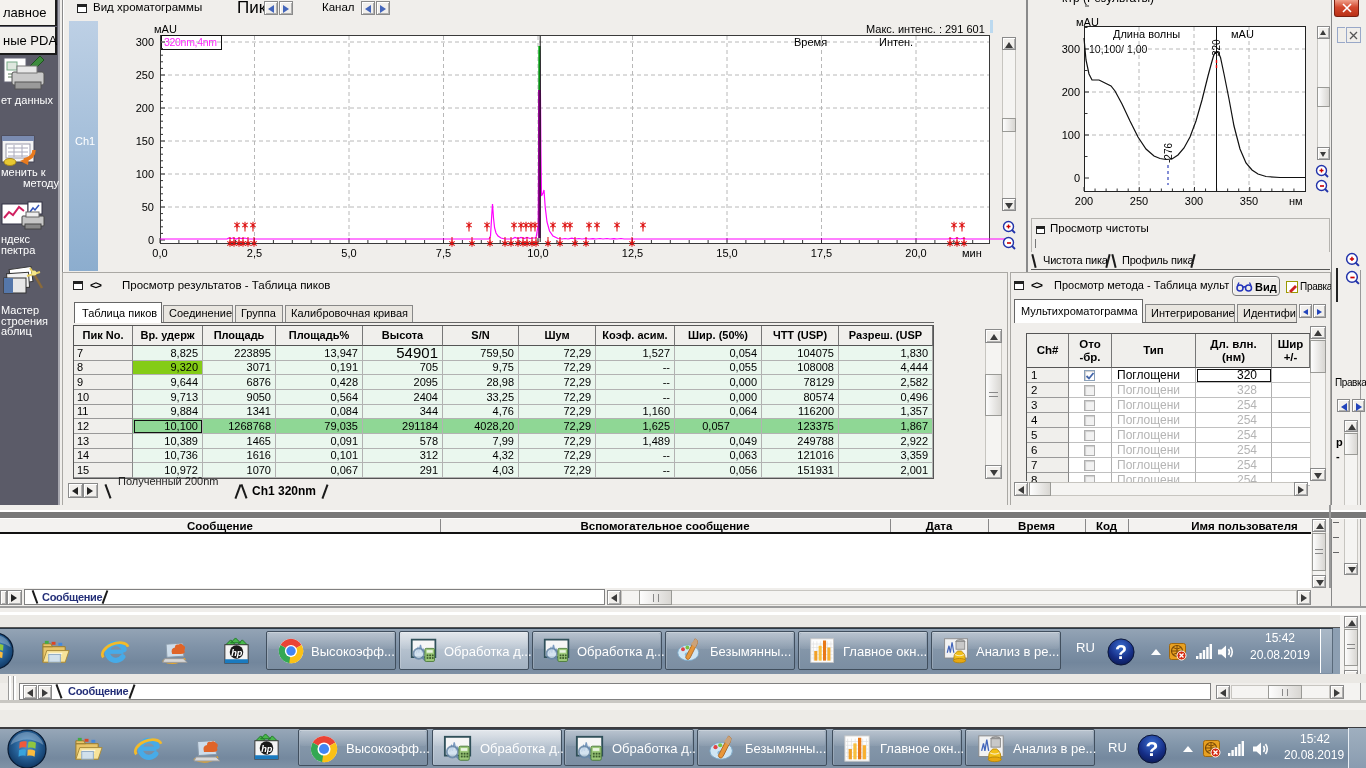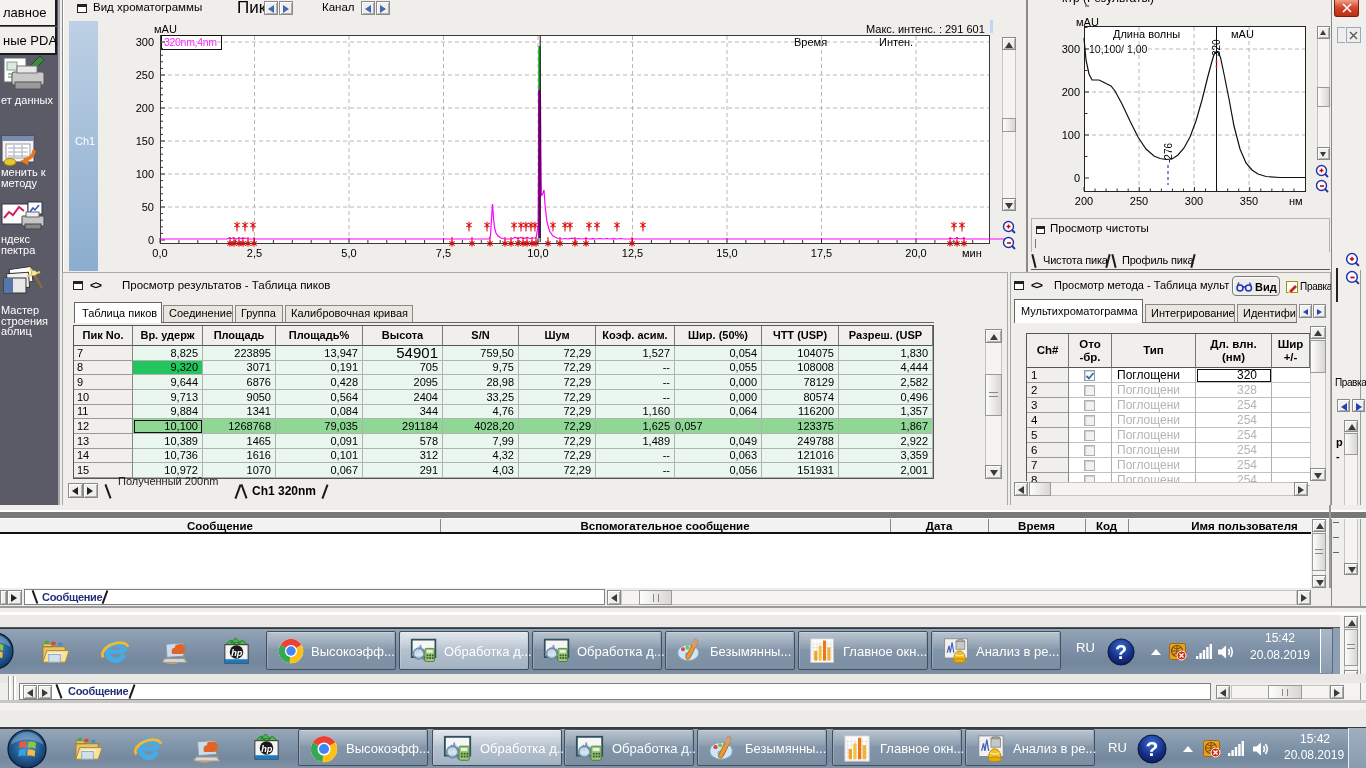--- a/index.html
+++ b/index.html
@@ -60,21 +60,21 @@
  <rect x="7" y="7" width="22" height="15" fill="#f2f2f2" stroke="#333" transform="rotate(-4 18 14)"></rect>
  <rect x="4" y="12" width="22" height="15" fill="#e8e8e8" stroke="#333"></rect>
  <rect x="4" y="12" width="9" height="15" fill="#5577aa"></rect>
  <path d="M34 8 l8 14" stroke="#8a6a3a" stroke-width="2.5"></path>
  <path d="M34 8 l-4-6 m4 6 l6-2 m-6 2 l-7 2" stroke="#e8d060" stroke-width="2"></path>
  <circle cx="34" cy="7" r="2.5" fill="#f6e88a"></circle>
 </g>
 </svg>
 <div class="ab" style="left:1px;top:94px;font-size:11px;line-height:13px;white-space:nowrap;color:#fff;">ет данных</div>
 <div class="ab" style="left:1px;top:166px;font-size:11px;line-height:13px;white-space:nowrap;color:#fff;">менить к</div>
-<div class="ab" style="left:1px;top:177px;font-size:11px;line-height:13px;white-space:nowrap;color:#fff;">методу</div>
+<div class="ab" style="left:1px;top:177px;font-size:11px;line-height:13px;white-space:nowrap;color:#fff;padding-left:22px;">методу</div>
 <div class="ab" style="left:1px;top:233px;font-size:11px;line-height:13px;white-space:nowrap;color:#fff;">ндекс</div>
 <div class="ab" style="left:1px;top:244px;font-size:11px;line-height:13px;white-space:nowrap;color:#fff;">пектра</div>
 <div class="ab" style="left:1px;top:304px;font-size:11px;line-height:13px;white-space:nowrap;color:#fff;">Мастер</div>
 <div class="ab" style="left:1px;top:315px;font-size:11px;line-height:13px;white-space:nowrap;color:#fff;">строения</div>
 <div class="ab" style="left:1px;top:325px;font-size:11px;line-height:13px;white-space:nowrap;color:#fff;">аблиц</div>
 <div class="ab" style="left:64px;top:0px;width:962px;height:272px;background:#f0eeeb;"></div>
 <div class="ab" style="left:62px;top:0px;width:1px;height:272px;background:#8a8a8a;"></div>
 <div class="ab" style="left:63px;top:0px;width:1px;height:272px;background:#fff;"></div>
 <div class="ab wicon" style="left:77px;top:4px;width:10px;height:9px;"></div>
 <div class="ab" style="left:93px;top:1px;font-size:11.5px;line-height:13.5px;white-space:nowrap;">Вид хроматограммы</div>
@@ -324,21 +324,21 @@
 <div class="ab" style="left:203px;top:346px;width:73px;height:15px;background:#eaf7ee;border-right:1px solid #b2b2b2;border-bottom:1px solid #b2b2b2;box-sizing:border-box;font-size:11px;line-height:14px;text-align:right;padding-right:4px;">223895</div>
 <div class="ab" style="left:276px;top:346px;width:87px;height:15px;background:#eaf7ee;border-right:1px solid #b2b2b2;border-bottom:1px solid #b2b2b2;box-sizing:border-box;font-size:11px;line-height:14px;text-align:right;padding-right:4px;">13,947</div>
 <div class="ab" style="left:363px;top:346px;width:80px;height:15px;background:#eaf7ee;border-right:1px solid #b2b2b2;border-bottom:1px solid #b2b2b2;box-sizing:border-box;font-size:15px;line-height:14px;text-align:right;padding-right:4px;">54901</div>
 <div class="ab" style="left:443px;top:346px;width:76px;height:15px;background:#eaf7ee;border-right:1px solid #b2b2b2;border-bottom:1px solid #b2b2b2;box-sizing:border-box;font-size:11px;line-height:14px;text-align:right;padding-right:4px;">759,50</div>
 <div class="ab" style="left:519px;top:346px;width:77px;height:15px;background:#eaf7ee;border-right:1px solid #b2b2b2;border-bottom:1px solid #b2b2b2;box-sizing:border-box;font-size:11px;line-height:14px;text-align:right;padding-right:4px;">72,29</div>
 <div class="ab" style="left:596px;top:346px;width:79px;height:15px;background:#eaf7ee;border-right:1px solid #b2b2b2;border-bottom:1px solid #b2b2b2;box-sizing:border-box;font-size:11px;line-height:14px;text-align:right;padding-right:4px;">1,527</div>
 <div class="ab" style="left:675px;top:346px;width:87px;height:15px;background:#eaf7ee;border-right:1px solid #b2b2b2;border-bottom:1px solid #b2b2b2;box-sizing:border-box;font-size:11px;line-height:14px;text-align:right;padding-right:4px;">0,054</div>
 <div class="ab" style="left:762px;top:346px;width:77px;height:15px;background:#eaf7ee;border-right:1px solid #b2b2b2;border-bottom:1px solid #b2b2b2;box-sizing:border-box;font-size:11px;line-height:14px;text-align:right;padding-right:4px;">104075</div>
 <div class="ab" style="left:839px;top:346px;width:94px;height:15px;background:#eaf7ee;border-right:1px solid #b2b2b2;border-bottom:1px solid #b2b2b2;box-sizing:border-box;font-size:11px;line-height:14px;text-align:right;padding-right:4px;">1,830</div>
 <div class="ab" style="left:74px;top:361px;width:59px;height:14px;background:#f0efec;border-right:1px solid #888;border-bottom:1px solid #999;box-sizing:border-box;font-size:11px;line-height:13px;padding-left:3px;">8</div>
-<div class="ab" style="left:133px;top:361px;width:70px;height:14px;background:#22c55e;border-right:1px solid #b2b2b2;border-bottom:1px solid #b2b2b2;box-sizing:border-box;font-size:11px;line-height:13px;text-align:right;padding-right:4px;">9,320</div>
+<div class="ab" style="left:133px;top:361px;width:70px;height:14px;background:#84cc16;border-right:1px solid #b2b2b2;border-bottom:1px solid #b2b2b2;box-sizing:border-box;font-size:11px;line-height:13px;text-align:right;padding-right:4px;">9,320</div>
 <div class="ab" style="left:203px;top:361px;width:73px;height:14px;background:#eaf7ee;border-right:1px solid #b2b2b2;border-bottom:1px solid #b2b2b2;box-sizing:border-box;font-size:11px;line-height:13px;text-align:right;padding-right:4px;">3071</div>
 <div class="ab" style="left:276px;top:361px;width:87px;height:14px;background:#eaf7ee;border-right:1px solid #b2b2b2;border-bottom:1px solid #b2b2b2;box-sizing:border-box;font-size:11px;line-height:13px;text-align:right;padding-right:4px;">0,191</div>
 <div class="ab" style="left:363px;top:361px;width:80px;height:14px;background:#eaf7ee;border-right:1px solid #b2b2b2;border-bottom:1px solid #b2b2b2;box-sizing:border-box;font-size:11px;line-height:13px;text-align:right;padding-right:4px;">705</div>
 <div class="ab" style="left:443px;top:361px;width:76px;height:14px;background:#eaf7ee;border-right:1px solid #b2b2b2;border-bottom:1px solid #b2b2b2;box-sizing:border-box;font-size:11px;line-height:13px;text-align:right;padding-right:4px;">9,75</div>
 <div class="ab" style="left:519px;top:361px;width:77px;height:14px;background:#eaf7ee;border-right:1px solid #b2b2b2;border-bottom:1px solid #b2b2b2;box-sizing:border-box;font-size:11px;line-height:13px;text-align:right;padding-right:4px;">72,29</div>
 <div class="ab" style="left:596px;top:361px;width:79px;height:14px;background:#eaf7ee;border-right:1px solid #b2b2b2;border-bottom:1px solid #b2b2b2;box-sizing:border-box;font-size:11px;line-height:13px;text-align:right;padding-right:4px;">--</div>
 <div class="ab" style="left:675px;top:361px;width:87px;height:14px;background:#eaf7ee;border-right:1px solid #b2b2b2;border-bottom:1px solid #b2b2b2;box-sizing:border-box;font-size:11px;line-height:13px;text-align:right;padding-right:4px;">0,055</div>
 <div class="ab" style="left:762px;top:361px;width:77px;height:14px;background:#eaf7ee;border-right:1px solid #b2b2b2;border-bottom:1px solid #b2b2b2;box-sizing:border-box;font-size:11px;line-height:13px;text-align:right;padding-right:4px;">108008</div>
 <div class="ab" style="left:839px;top:361px;width:94px;height:14px;background:#eaf7ee;border-right:1px solid #b2b2b2;border-bottom:1px solid #b2b2b2;box-sizing:border-box;font-size:11px;line-height:13px;text-align:right;padding-right:4px;">4,444</div>
 <div class="ab" style="left:74px;top:375px;width:59px;height:15px;background:#f0efec;border-right:1px solid #888;border-bottom:1px solid #999;box-sizing:border-box;font-size:11px;line-height:14px;padding-left:3px;">9</div>
@@ -375,21 +375,21 @@
 <div class="ab" style="left:762px;top:405px;width:77px;height:14px;background:#eaf7ee;border-right:1px solid #b2b2b2;border-bottom:1px solid #b2b2b2;box-sizing:border-box;font-size:11px;line-height:13px;text-align:right;padding-right:4px;">116200</div>
 <div class="ab" style="left:839px;top:405px;width:94px;height:14px;background:#eaf7ee;border-right:1px solid #b2b2b2;border-bottom:1px solid #b2b2b2;box-sizing:border-box;font-size:11px;line-height:13px;text-align:right;padding-right:4px;">1,357</div>
 <div class="ab" style="left:74px;top:419px;width:59px;height:15px;background:#f0efec;border-right:1px solid #888;border-bottom:1px solid #999;box-sizing:border-box;font-size:11px;line-height:14px;padding-left:3px;">12</div>
 <div class="ab" style="left:133px;top:419px;width:70px;height:15px;background:#8fd795;border-right:1px solid #b2b2b2;border-bottom:1px solid #b2b2b2;box-sizing:border-box;font-size:11px;line-height:14px;text-align:right;padding-right:4px;outline:1.6px solid #111;outline-offset:-2px;">10,100</div>
 <div class="ab" style="left:203px;top:419px;width:73px;height:15px;background:#8fd795;border-right:1px solid #b2b2b2;border-bottom:1px solid #b2b2b2;box-sizing:border-box;font-size:11px;line-height:14px;text-align:right;padding-right:4px;">1268768</div>
 <div class="ab" style="left:276px;top:419px;width:87px;height:15px;background:#8fd795;border-right:1px solid #b2b2b2;border-bottom:1px solid #b2b2b2;box-sizing:border-box;font-size:11px;line-height:14px;text-align:right;padding-right:4px;">79,035</div>
 <div class="ab" style="left:363px;top:419px;width:80px;height:15px;background:#8fd795;border-right:1px solid #b2b2b2;border-bottom:1px solid #b2b2b2;box-sizing:border-box;font-size:11px;line-height:14px;text-align:right;padding-right:4px;">291184</div>
 <div class="ab" style="left:443px;top:419px;width:76px;height:15px;background:#8fd795;border-right:1px solid #b2b2b2;border-bottom:1px solid #b2b2b2;box-sizing:border-box;font-size:11px;line-height:14px;text-align:right;padding-right:4px;">4028,20</div>
 <div class="ab" style="left:519px;top:419px;width:77px;height:15px;background:#8fd795;border-right:1px solid #b2b2b2;border-bottom:1px solid #b2b2b2;box-sizing:border-box;font-size:11px;line-height:14px;text-align:right;padding-right:4px;">72,29</div>
 <div class="ab" style="left:596px;top:419px;width:79px;height:15px;background:#8fd795;border-right:1px solid #b2b2b2;border-bottom:1px solid #b2b2b2;box-sizing:border-box;font-size:11px;line-height:14px;text-align:right;padding-right:4px;">1,625</div>
-<div class="ab" style="left:675px;top:419px;width:87px;height:15px;background:#8fd795;border-right:1px solid #b2b2b2;border-bottom:1px solid #b2b2b2;box-sizing:border-box;font-size:11px;line-height:14px;text-align:left;padding-right:4px;">0,057</div>
+<div class="ab" style="left:675px;top:419px;width:87px;height:15px;background:#8fd795;border-right:1px solid #b2b2b2;border-bottom:1px solid #b2b2b2;box-sizing:border-box;font-size:11px;line-height:14px;text-align:center;padding-right:4px;">0,057</div>
 <div class="ab" style="left:762px;top:419px;width:77px;height:15px;background:#8fd795;border-right:1px solid #b2b2b2;border-bottom:1px solid #b2b2b2;box-sizing:border-box;font-size:11px;line-height:14px;text-align:right;padding-right:4px;">123375</div>
 <div class="ab" style="left:839px;top:419px;width:94px;height:15px;background:#8fd795;border-right:1px solid #b2b2b2;border-bottom:1px solid #b2b2b2;box-sizing:border-box;font-size:11px;line-height:14px;text-align:right;padding-right:4px;">1,867</div>
 <div class="ab" style="left:74px;top:434px;width:59px;height:15px;background:#f0efec;border-right:1px solid #888;border-bottom:1px solid #999;box-sizing:border-box;font-size:11px;line-height:14px;padding-left:3px;">13</div>
 <div class="ab" style="left:133px;top:434px;width:70px;height:15px;background:#eaf7ee;border-right:1px solid #b2b2b2;border-bottom:1px solid #b2b2b2;box-sizing:border-box;font-size:11px;line-height:14px;text-align:right;padding-right:4px;">10,389</div>
 <div class="ab" style="left:203px;top:434px;width:73px;height:15px;background:#eaf7ee;border-right:1px solid #b2b2b2;border-bottom:1px solid #b2b2b2;box-sizing:border-box;font-size:11px;line-height:14px;text-align:right;padding-right:4px;">1465</div>
 <div class="ab" style="left:276px;top:434px;width:87px;height:15px;background:#eaf7ee;border-right:1px solid #b2b2b2;border-bottom:1px solid #b2b2b2;box-sizing:border-box;font-size:11px;line-height:14px;text-align:right;padding-right:4px;">0,091</div>
 <div class="ab" style="left:363px;top:434px;width:80px;height:15px;background:#eaf7ee;border-right:1px solid #b2b2b2;border-bottom:1px solid #b2b2b2;box-sizing:border-box;font-size:11px;line-height:14px;text-align:right;padding-right:4px;">578</div>
 <div class="ab" style="left:443px;top:434px;width:76px;height:15px;background:#eaf7ee;border-right:1px solid #b2b2b2;border-bottom:1px solid #b2b2b2;box-sizing:border-box;font-size:11px;line-height:14px;text-align:right;padding-right:4px;">7,99</div>
 <div class="ab" style="left:519px;top:434px;width:77px;height:15px;background:#eaf7ee;border-right:1px solid #b2b2b2;border-bottom:1px solid #b2b2b2;box-sizing:border-box;font-size:11px;line-height:14px;text-align:right;padding-right:4px;">72,29</div>
 <div class="ab" style="left:596px;top:434px;width:79px;height:15px;background:#eaf7ee;border-right:1px solid #b2b2b2;border-bottom:1px solid #b2b2b2;box-sizing:border-box;font-size:11px;line-height:14px;text-align:right;padding-right:4px;">1,489</div>

